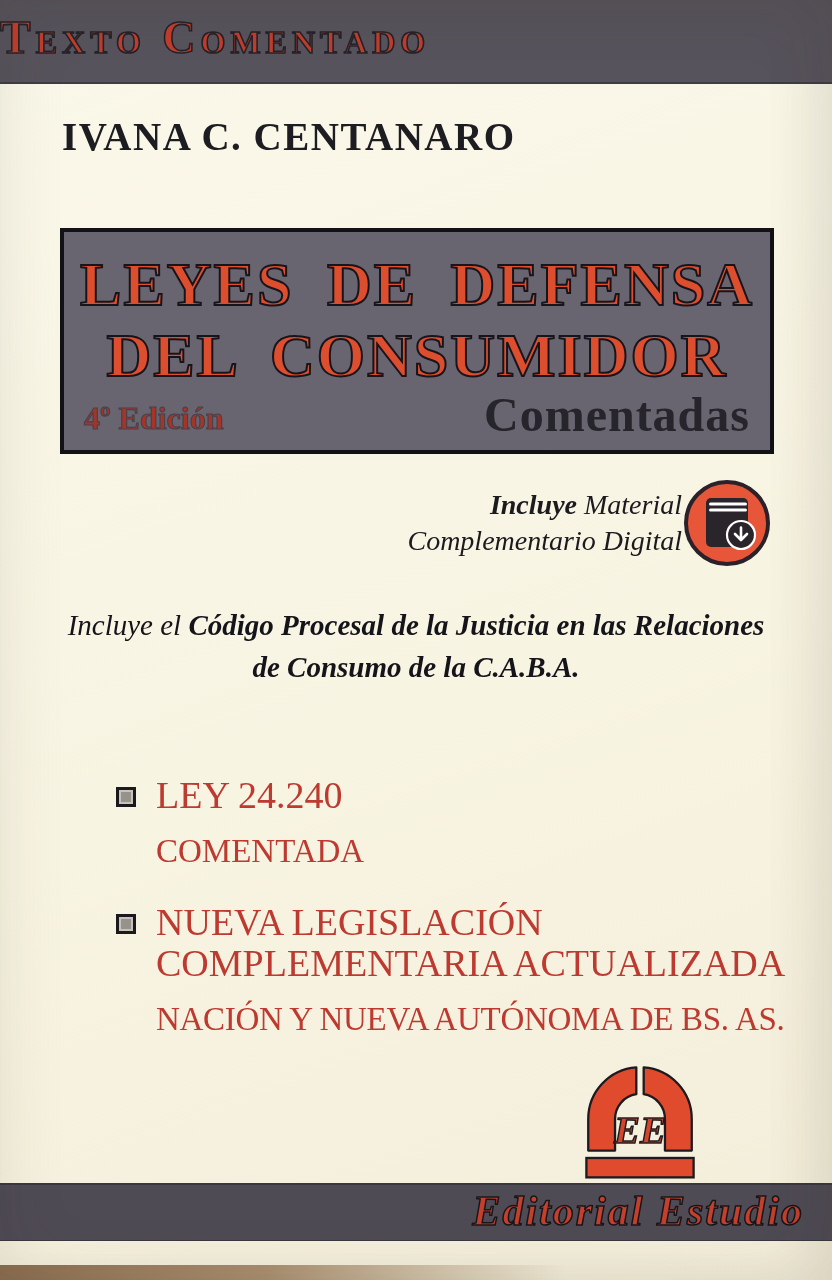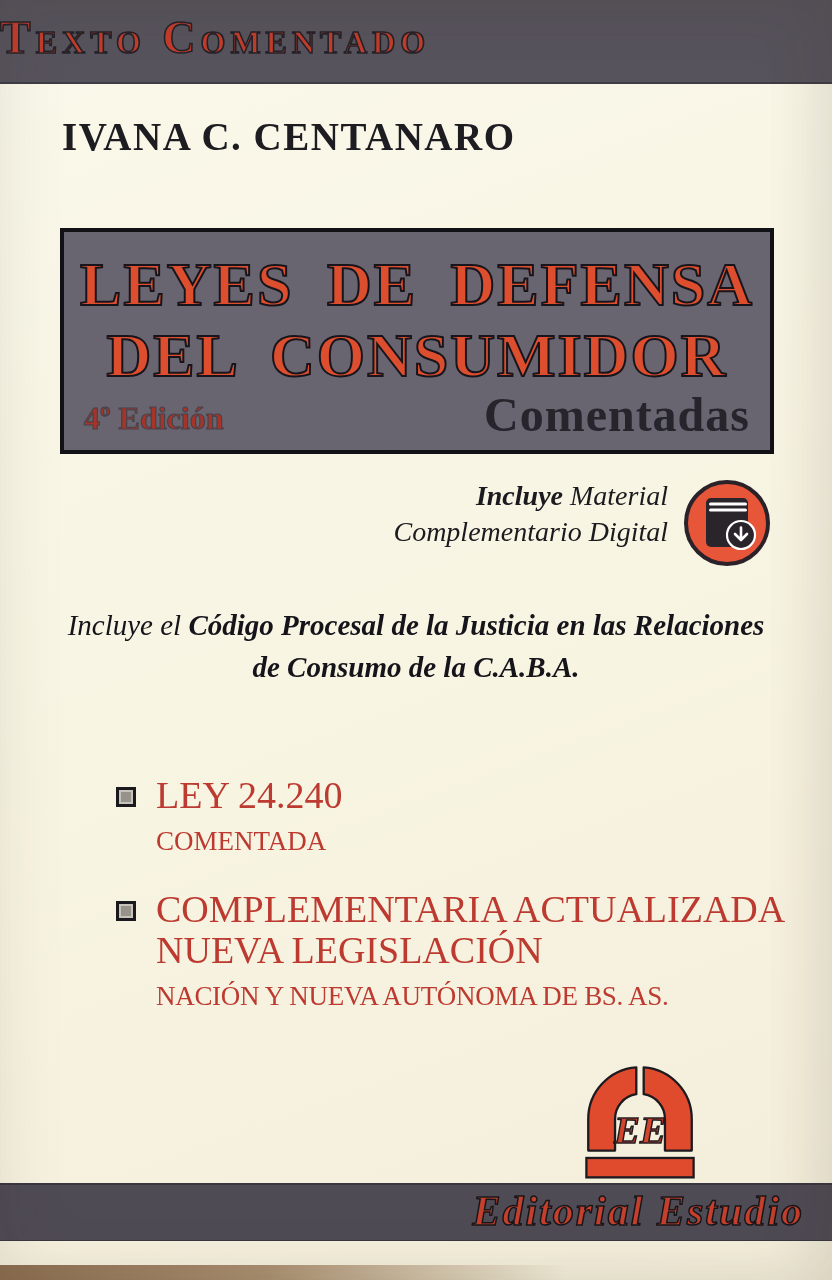--- a/index.html
+++ b/index.html
@@ -77,21 +77,21 @@
     position: absolute; right: 20px; bottom: 8px;
     font-size: 48px; font-weight: 700;
     letter-spacing: 1px;
     color: #26252c;
     margin-top: 28px;
   }
 
   
   .digital {
     position: absolute; top: 478px; right: 60px;
-    display: flex; align-items: flex-start; gap: 14px;
+    display: flex; align-items: center; 
   }
   .digital .txt {
     text-align: right;
     font-style: italic;
     font-size: 28px;
     color: #1b1a1f;
     line-height: 1.3;
   }
   .digital .txt b { font-weight: 700; }
   .dl-icon { width: 90px; height: 90px; display: block; }
@@ -114,21 +114,21 @@
   .sq {
     flex: 0 0 auto;
     width: 14px; height: 14px;
     margin-top: 12px;
     background: #97938c;
     border: 3px solid #1a191e;
     box-shadow: inset 0 0 0 2px #c7c3ba;
   }
   .b-text { color: #bd3a30; }
   .b-title { font-size: 38px; line-height: 1.08; }
-  .b-sub { font-size: 27px; line-height: 1.25; margin-top: 9px; }
+  .b-sub { font-size: 33px; line-height: 1.25; margin-top: 15px; }
   .b-sub.narrow { letter-spacing: -0.3px; }
 
   
   .logo { position: absolute; left: 574px; top: 1060px; width: 132px; height: 122px; }
 
   
   .band-bottom {
     position: absolute; left: 0; top: 1183px;
     width: 100%; height: 55px;
     background: #4f4b55;
@@ -196,22 +196,22 @@
     <div class="bullet-row">
       <div class="sq"></div>
       <div class="b-text">
         <div class="b-title">LEY 24.240</div>
         <div class="b-sub">COMENTADA</div>
       </div>
     </div>
     <div class="bullet-row">
       <div class="sq"></div>
       <div class="b-text">
+        <div class="b-title">NUEVA LEGISLACIÓN</div>
         <div class="b-title">COMPLEMENTARIA ACTUALIZADA</div>
-        <div class="b-title">NUEVA LEGISLACIÓN</div>
         <div class="b-sub narrow">NACIÓN Y NUEVA AUTÓNOMA DE BS. AS.</div>
       </div>
     </div>
   </div>
 
   <svg class="logo" viewBox="0 0 140 132" aria-hidden="true">
     <path d="M14,98 L14,64 A56,56 0 0 1 66,8 L66,37 A27,27 0 0 0 43,64 L43,98 Z" fill="#e04b2d" stroke="#1d1b20" stroke-width="2.5" stroke-linejoin="round"></path>
     <path d="M126,98 L126,64 A56,56 0 0 0 74,8 L74,37 A27,27 0 0 1 97,64 L97,98 Z" fill="#e04b2d" stroke="#1d1b20" stroke-width="2.5" stroke-linejoin="round"></path>
     <rect x="12" y="106" width="116" height="21" fill="#e04b2d" stroke="#1d1b20" stroke-width="2.5"></rect>
     <text x="70" y="90" text-anchor="middle" font-family="Liberation Serif, serif" font-style="italic" font-weight="bold" font-size="42" fill="#d4452c" stroke="#1d1b20" stroke-width="1.6">EE</text>

